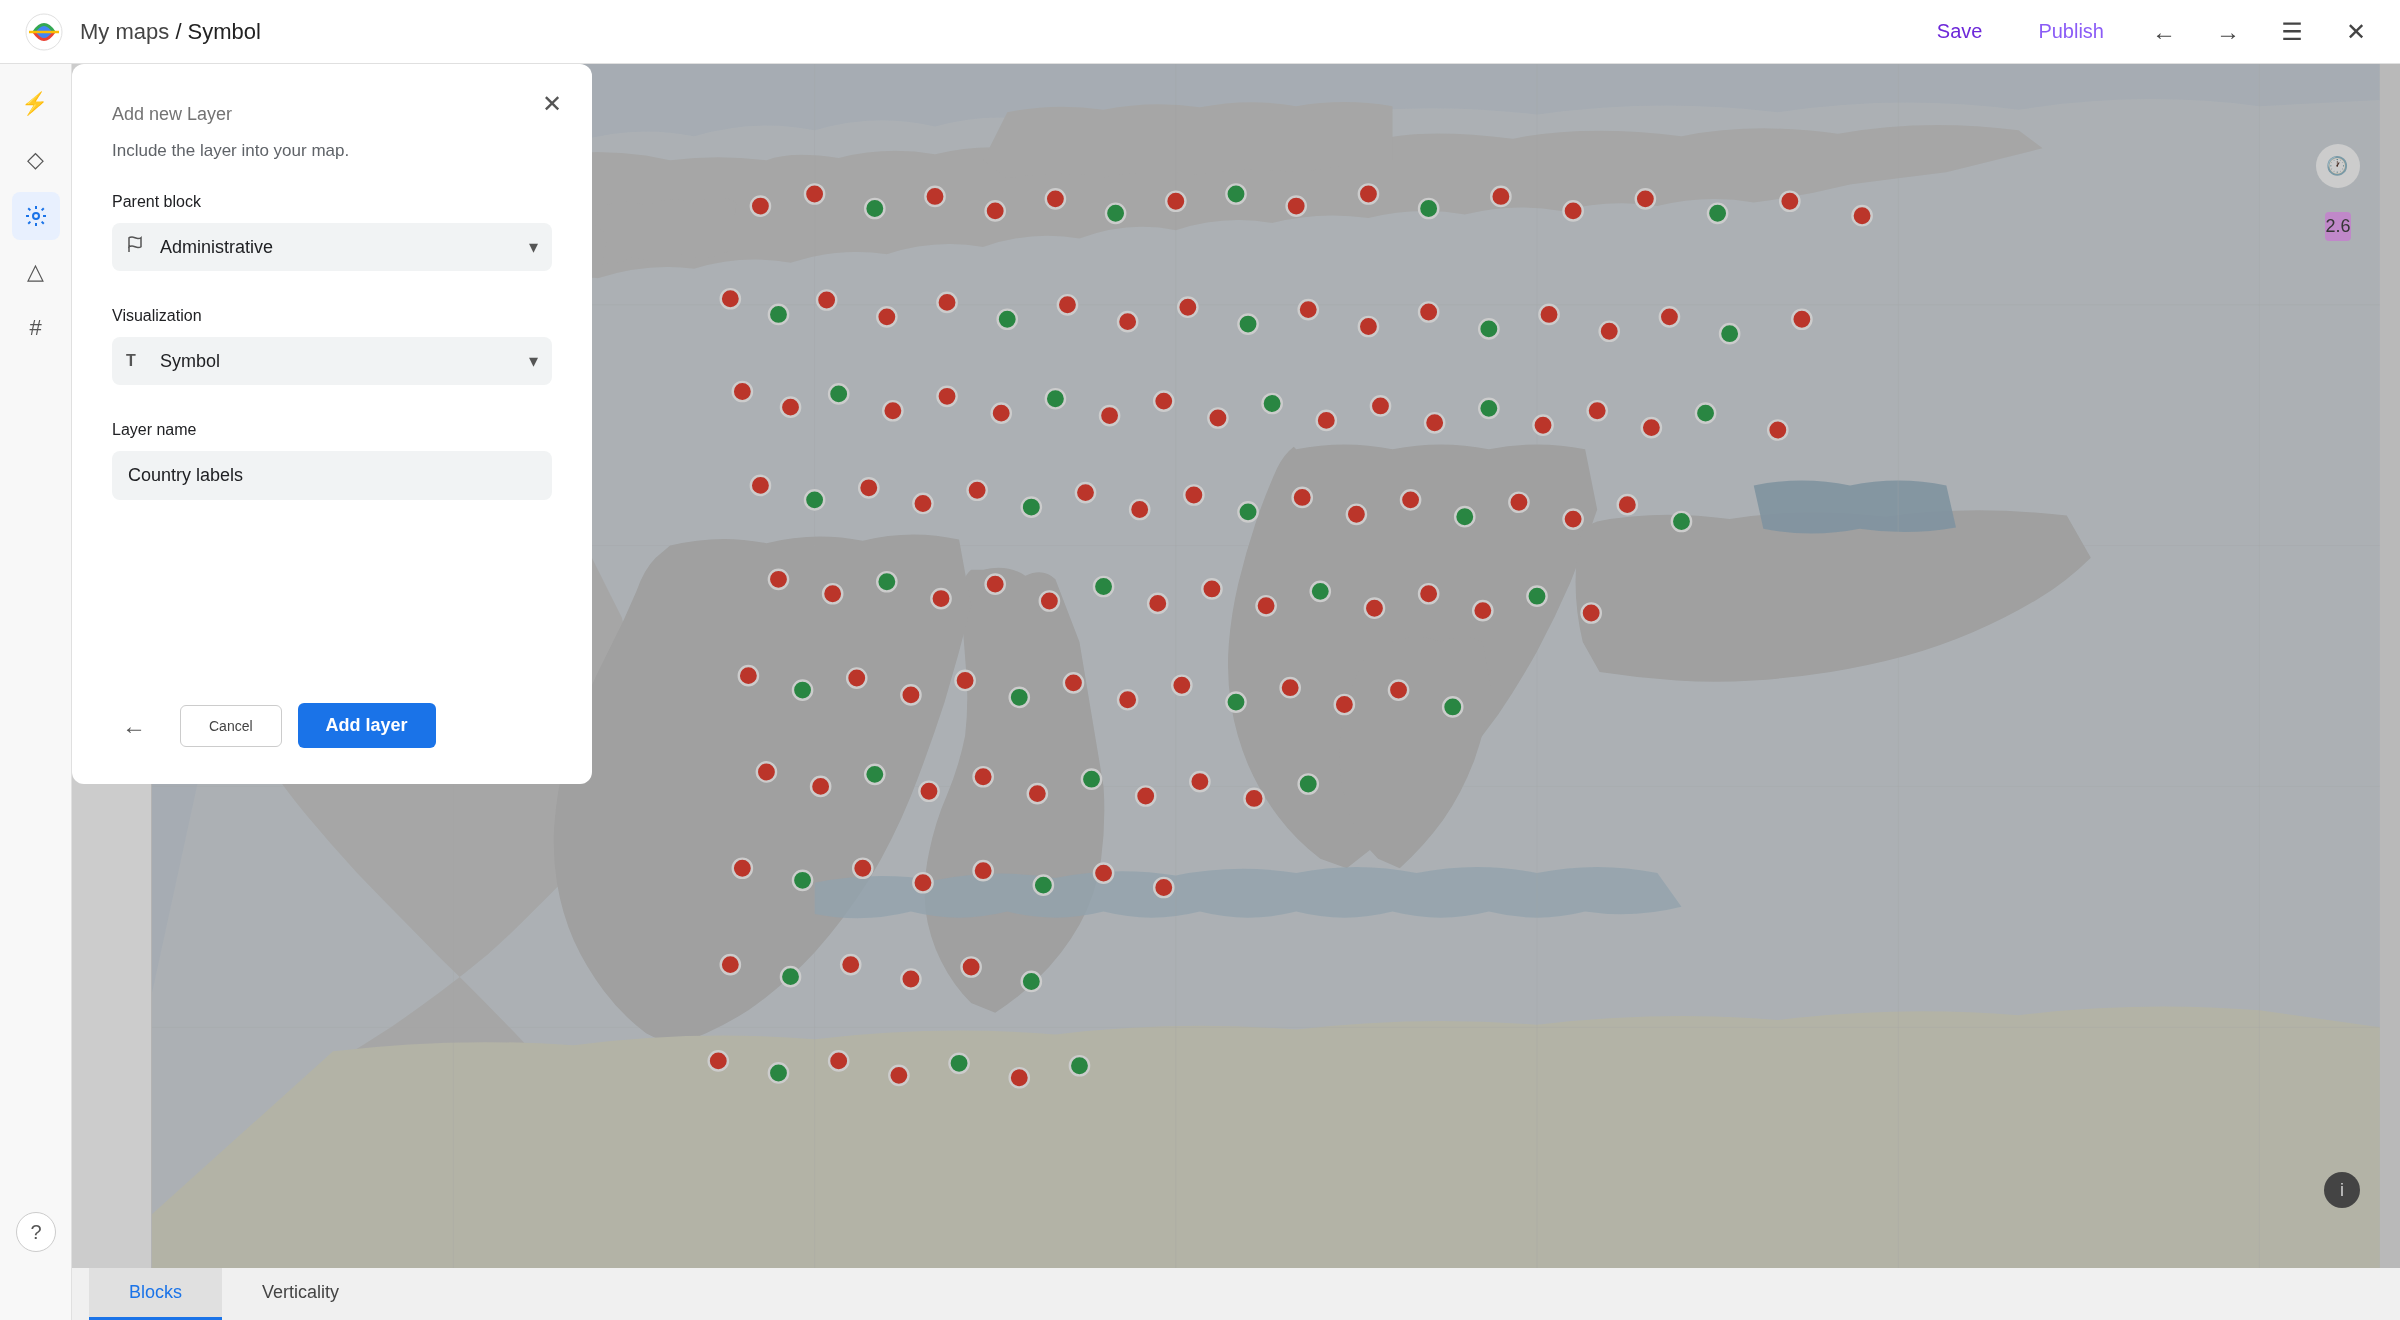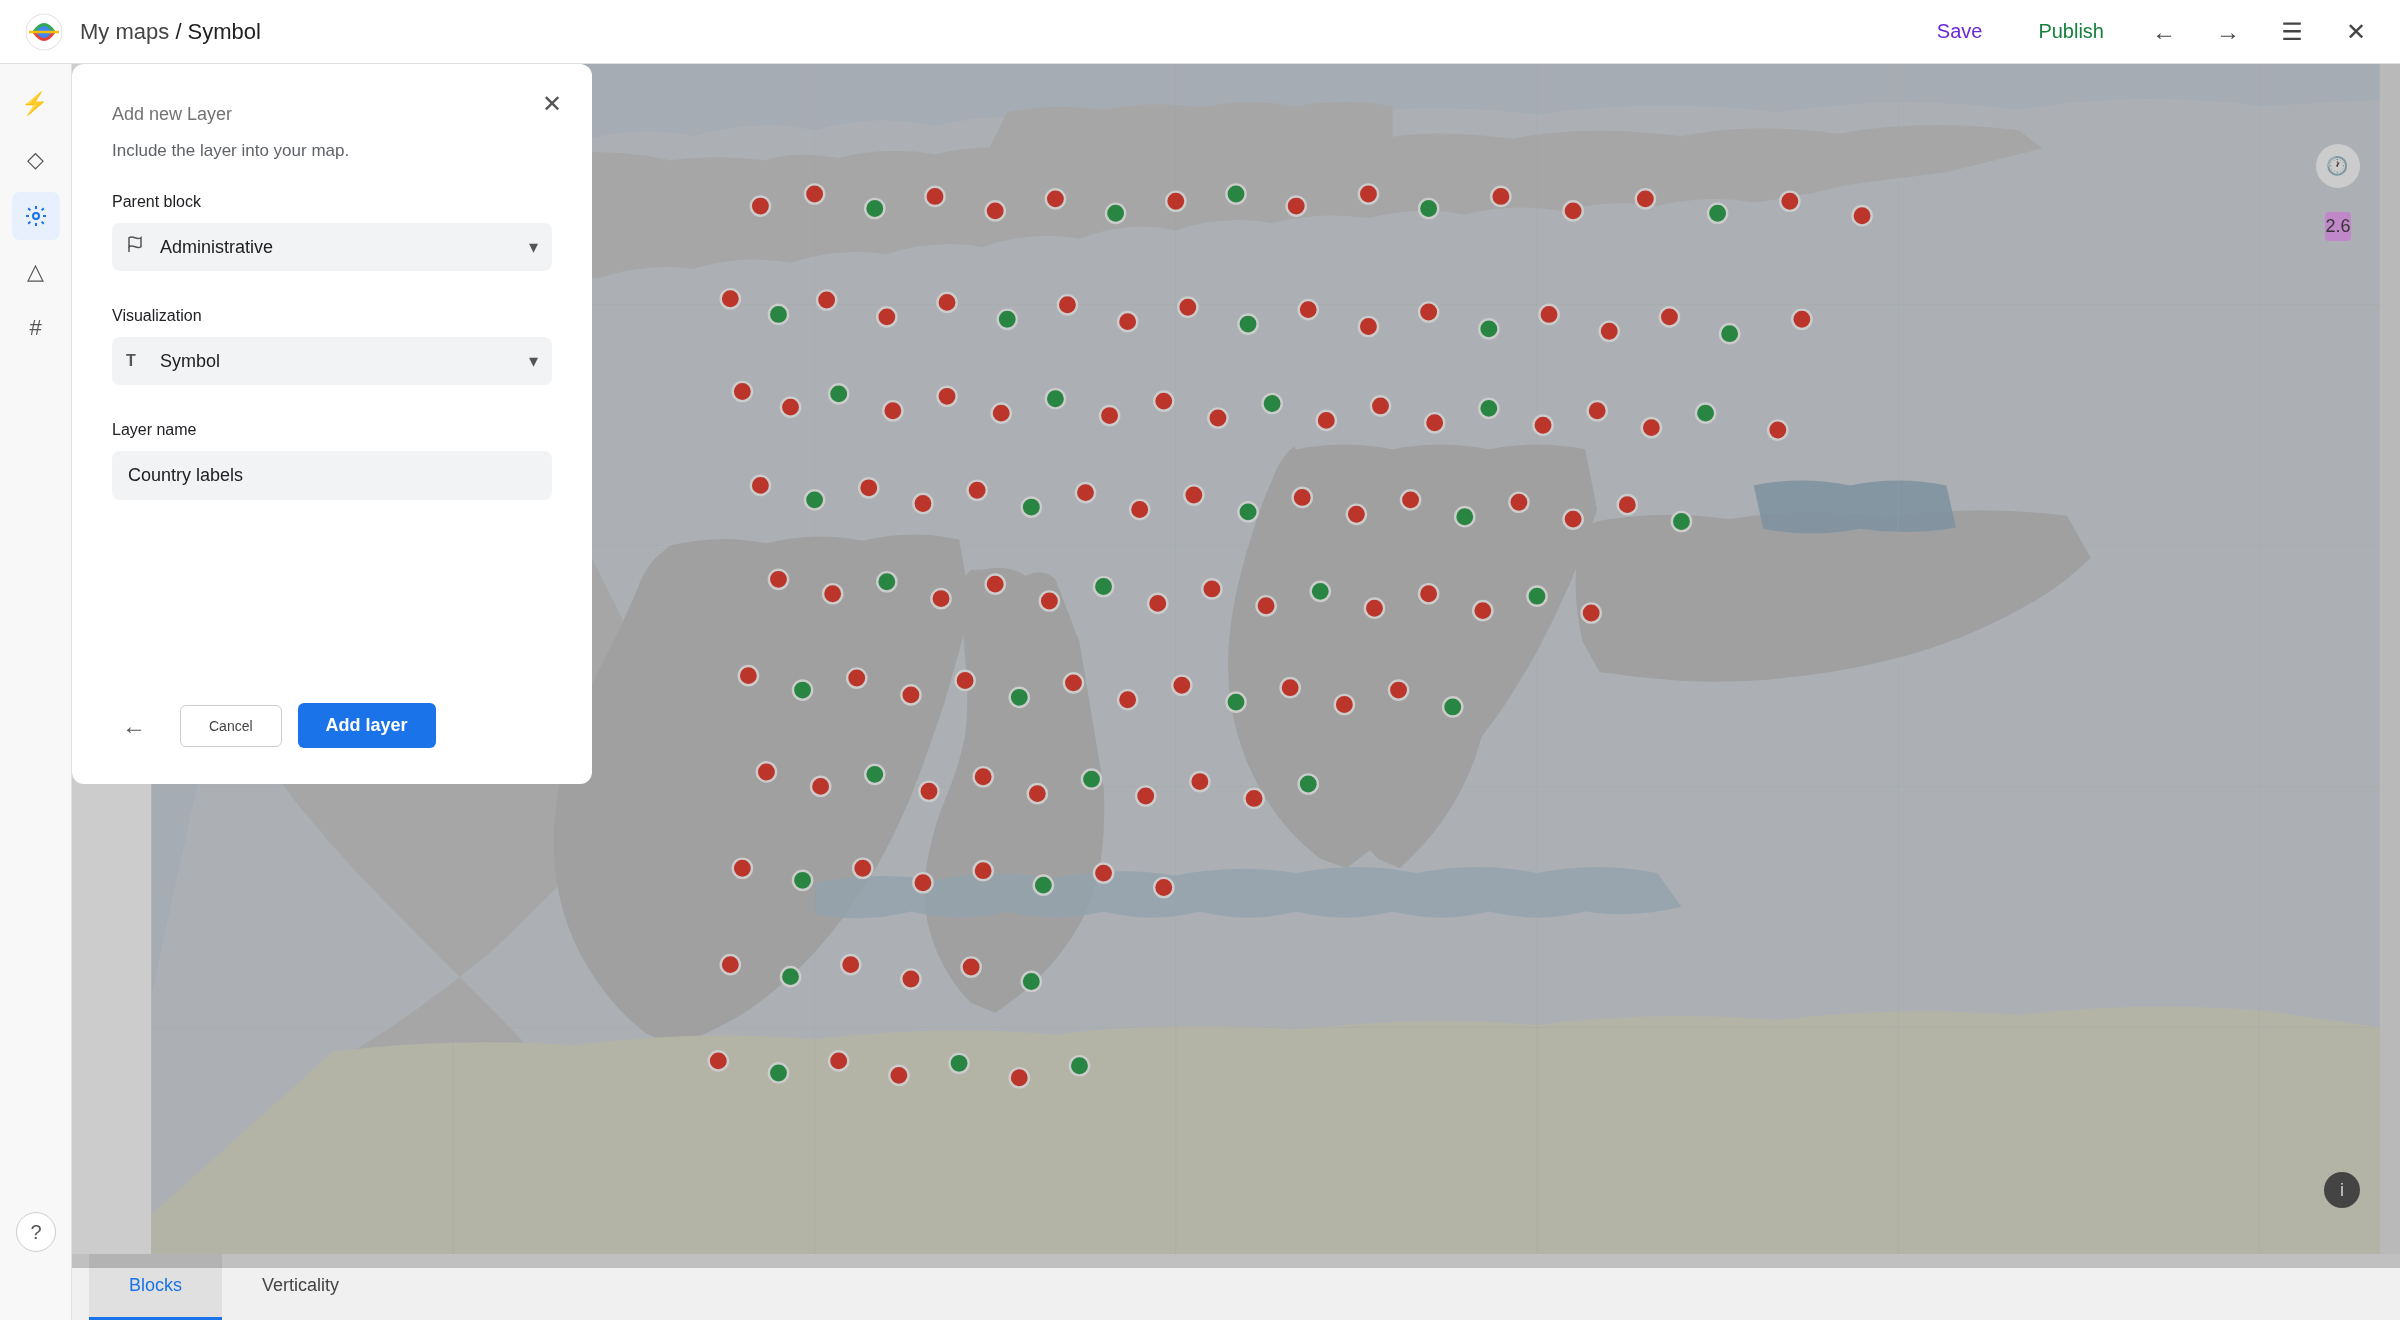--- a/index.html
+++ b/index.html
@@ -42,21 +42,21 @@
       color: #222;
       font-weight: 500;
     }
     .topbar-actions {
       display: flex;
       align-items: center;
       gap: 24px;
     }
     .topbar-btn {
       font-size: 20px;
-      color: #15803d;
+      color: #8b5cf6;
       background: none;
       border: none;
       cursor: pointer;
       padding: 8px 16px;
     }
     .topbar-btn.save {
       color: #6d28d9;
       font-weight: 500;
     }
     .topbar-icon-btn {
@@ -131,21 +131,21 @@
       color: #555;
       font-size: 20px;
     }
 
     
     .bottom-tabs {
       position: absolute;
       bottom: 0;
       left: 72px;
       right: 0;
-      height: 66px;
+      height: 52px;
       background: #f0f0f0;
       display: flex;
       align-items: center;
       z-index: 5;
       padding-left: 17px;
     }
     .bottom-tab {
       padding: 0 40px;
       height: 100%;
       display: flex;

